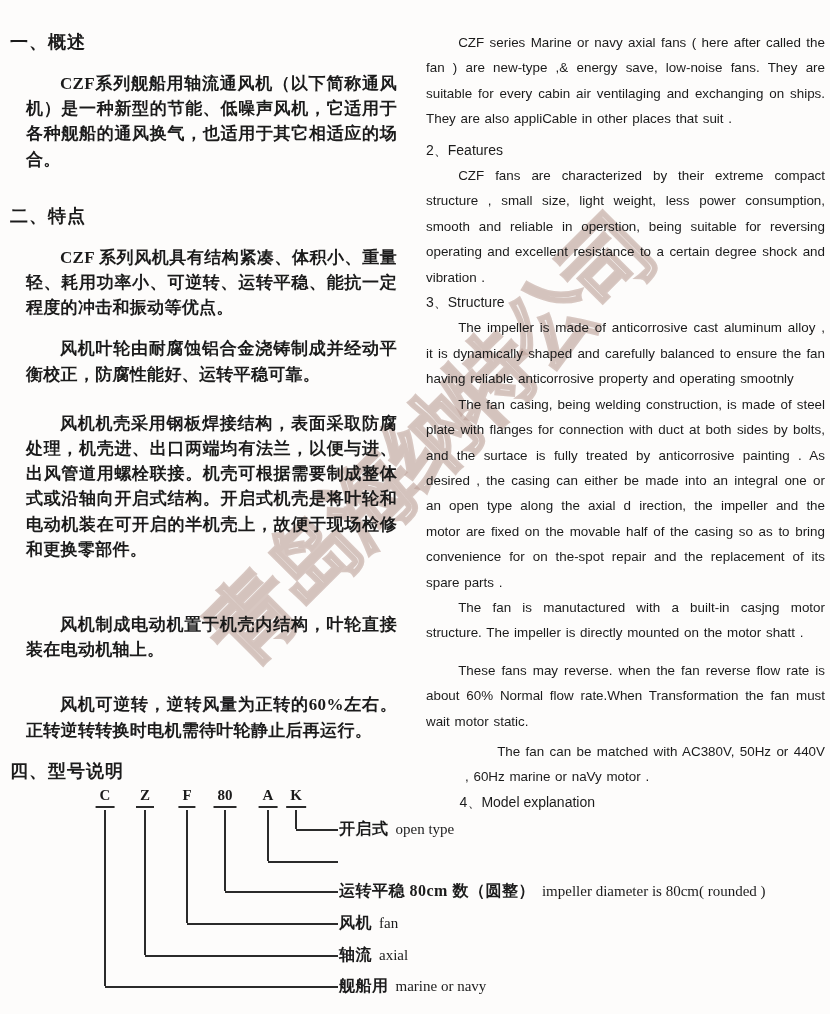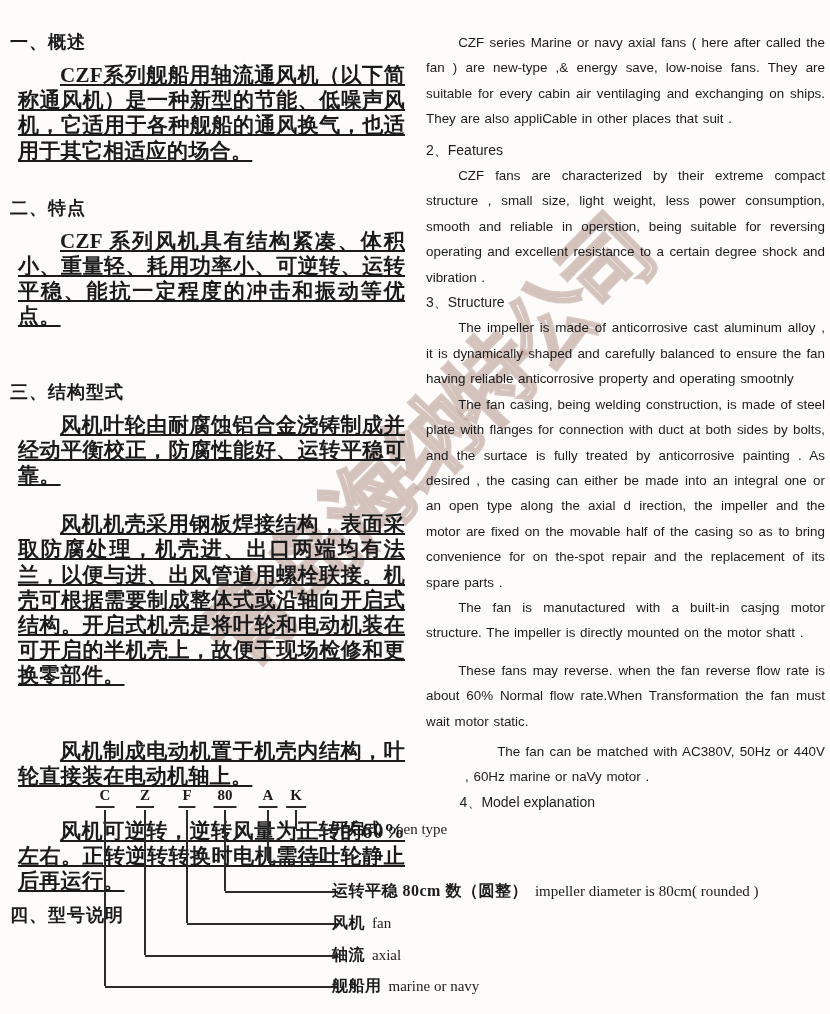--- a/index.html
+++ b/index.html
@@ -25,25 +25,24 @@
   
   .col{position:absolute;top:30px;z-index:2;}
   .col-left{left:10px;width:403px;}
   .col-right{left:426px;width:399px;}
 
   .cn-h{
     margin:0;font-size:18px;line-height:25px;font-weight:700;
     font-family:"Liberation Serif","DejaVu Serif",serif;letter-spacing:1px;
   }
   .cn-p{
-    margin:8px;font-size:21px;line-height:25.2px;font-weight:700;
+    margin:16px;font-size:17px;line-height:25.2px;font-weight:700;
     text-indent:2em;text-align:justify;text-justify:inter-ideograph;
     letter-spacing:0.3px;
     font-family:"Liberation Serif","DejaVu Serif",serif;
-    text-decoration:underline;
   }
   .en-h{
     margin:0;font-size:14px;line-height:25.4px;font-weight:400;
     font-family:"Liberation Sans","DejaVu Sans",sans-serif;
   }
   .en-p{
     margin:0;font-size:13.4px;line-height:25.4px;font-weight:400;
     text-indent:2.4em;text-align:justify;word-spacing:1px;
     font-family:"Liberation Sans","DejaVu Sans",sans-serif;
   }
@@ -56,21 +55,21 @@
   .diagram{position:absolute;left:0;top:0;width:830px;height:1014px;z-index:2;}
   .code-letter{
     position:absolute;top:786px;transform:translateX(-50%);
     font-family:"Liberation Serif","DejaVu Serif",serif;
     font-size:15px;font-weight:600;line-height:18px;
     padding:0 4px 2px 4px;border-bottom:2px solid #2b2b2b;
   }
   .vline{position:absolute;width:2px;background:#2b2b2b;}
   .hline{position:absolute;height:2px;background:#2b2b2b;}
   .dlabel{
-    position:absolute;left:332px;white-space:nowrap;line-height:22px;
+    position:absolute;left:339px;white-space:nowrap;line-height:22px;
   }
   .dl-cn{
     font-family:"Liberation Serif","DejaVu Serif",serif;
     font-size:16px;font-weight:700;letter-spacing:0.5px;
   }
   .dl-en{
     font-family:"Liberation Serif","DejaVu Serif",serif;
     font-size:15px;font-weight:400;margin-left:7px;
   }
 </style>
@@ -81,21 +80,20 @@
 
   <div class="watermark">青岛海纳特公司</div>
 
   <div class="col col-left">
     <h3 class="cn-h">一、概述</h3>
     <p class="cn-p">CZF系列舰船用轴流通风机（以下简称通风机）是一种新型的节能、低噪声风机，它适用于各种舰船的通风换气，也适用于其它相适应的场合。</p>
 
     <h3 class="cn-h mt-32">二、特点</h3>
     <p class="cn-p">CZF 系列风机具有结构紧凑、体积小、重量轻、耗用功率小、可逆转、运转平稳、能抗一定程度的冲击和振动等优点。</p>
 
-    <h3 class="cn-h mt-50">三、结构型式</h3>
     <p class="cn-p">风机叶轮由耐腐蚀铝合金浇铸制成并经动平衡校正，防腐性能好、运转平稳可靠。</p>
     <p class="cn-p mt-24">风机机壳采用钢板焊接结构，表面采取防腐处理，机壳进、出口两端均有法兰，以便与进、出风管道用螺栓联接。机壳可根据需要制成整体式或沿轴向开启式结构。开启式机壳是将叶轮和电动机装在可开启的半机壳上，故便于现场检修和更换零部件。</p>
     <p class="cn-p mt-50">风机制成电动机置于机壳内结构，叶轮直接装在电动机轴上。</p>
     <p class="cn-p mt-30">风机可逆转，逆转风量为正转的60%左右。正转逆转转换时电机需待叶轮静止后再运行。</p>
 
     <h3 class="cn-h">四、型号说明</h3>
   </div>
 
   <div class="col col-right">
     <p class="en-p">CZF series Marine or navy axial fans ( here after called the fan ) are new-type ,&amp; energy save, low-noise fans. They are suitable for every cabin air ventilaging and exchanging on ships. They are also appliCable in other places that suit .</p>

